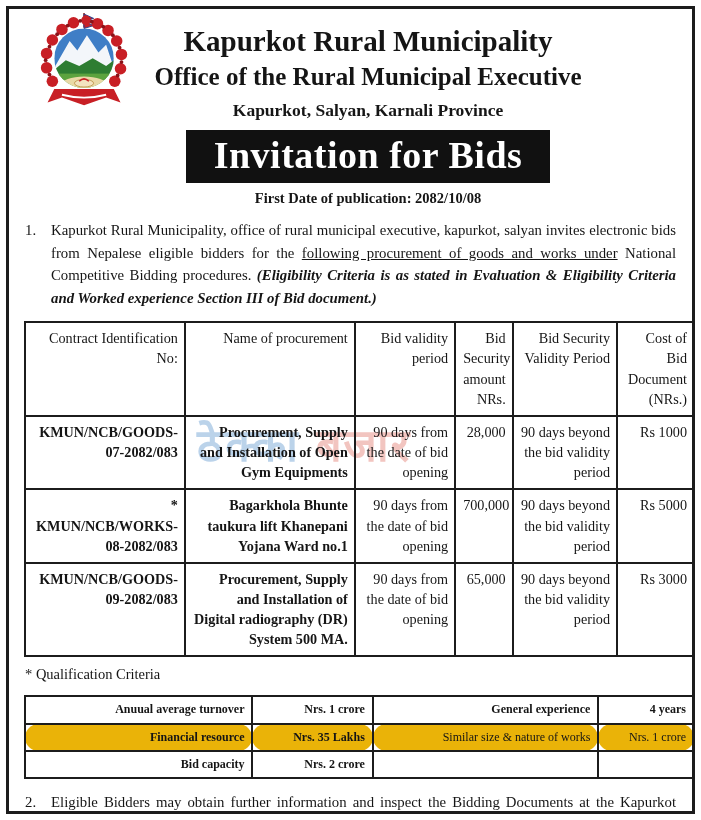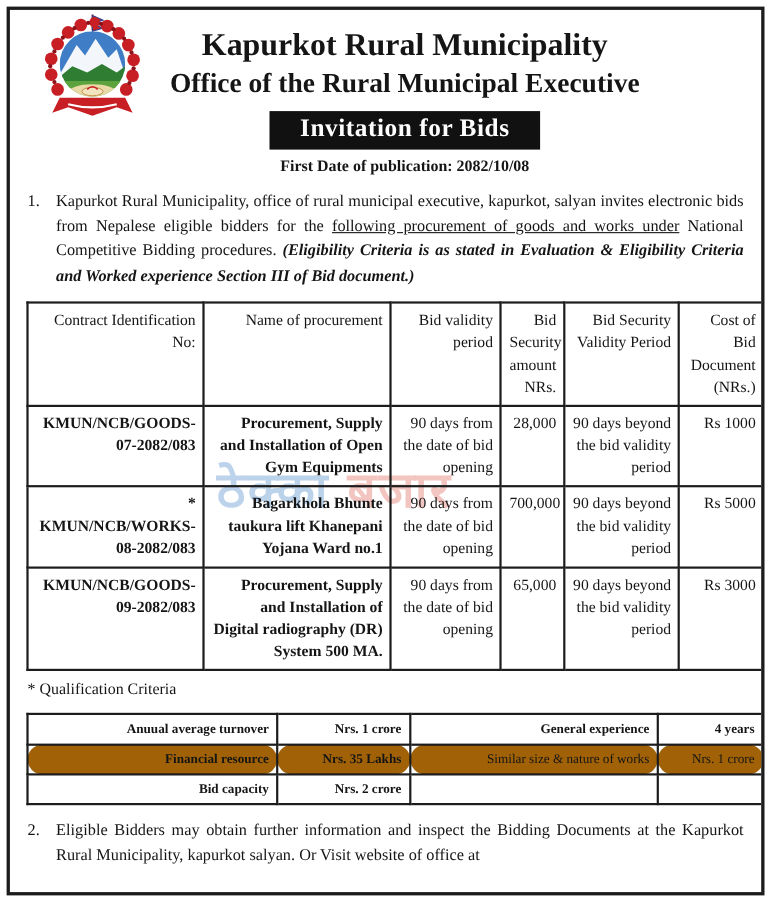--- a/index.html
+++ b/index.html
@@ -20,21 +20,21 @@
   .header { position: relative; padding-top: 16px; padding-left: 35px; }
   .logo {
     position: absolute; left: 28px; top: 2px; width: 96px; height: 106px;
   }
   .title-1 { text-align: center; font-size: 29px; font-weight: bold; line-height: 1.15; }
   .title-2 { text-align: center; font-size: 25px; font-weight: bold; line-height: 1.2; margin-top: 4px; }
   .title-3 { text-align: center; font-size: 17.5px; font-weight: bold; margin-top: 8px; }
   .banner-wrap { text-align: center; margin-top: 9px; }
   .banner {
     display: inline-block; background: #111111; color: #ffffff;
-    font-size: 23px; font-weight: bold; padding: 3px 28px 6px 28px; letter-spacing: 0.5px;
+    font-size: 38px; font-weight: bold; padding: 3px 28px 6px 28px; letter-spacing: 0.5px;
   }
   .pub-line { text-align: center; font-size: 14.5px; font-weight: bold; margin-top: 7px; }
 
   
   .num-para { display: flex; margin: 12px 16px 0 16px; font-size: 14.8px; line-height: 1.52; }
   .num-para .num { width: 26px; flex: 0 0 26px; }
   .num-para .ptext { flex: 1; text-align: justify; }
   .u { text-decoration: underline; }
   .bi { font-weight: bold; font-style: italic; }
 
@@ -44,21 +44,21 @@
   .bid-table { position: relative; z-index: 2; background: transparent; }
   .bid-table td, .bid-table th { font-size: 14.2px; line-height: 1.42; padding: 5px 6px 6px 7px; }
   .bid-table .c1 { width: 23.9%; } .bid-table .c2 { width: 25.4%; }
   .bid-table .c3 { width: 15.0%; } .bid-table .c4 { width: 8.6%; }
   .bid-table .c5 { width: 15.6%; } .bid-table .c6 { width: 11.5%; }
   .bid-table td.bold { font-weight: bold; }
   .qual-note { font-size: 14.5px; margin: 9px 0 0 16px; }
   .qual-table td { font-size: 12px; line-height: 1.35; padding: 4px 7px 5px 0; border-radius: 14px; }
   .qual-table .q1 { width: 34.0%; } .qual-table .q2 { width: 18.0%; font-weight: bold; }
   .qual-table .q3 { width: 33.7%; } .qual-table .q4 { width: 14.3%; }
-  .qual-table tr.shaded td { background: #a16207; }
+  .qual-table tr.shaded td { background: #eab308; }
   .qual-table td.bold { font-weight: bold; }
   .qual-table tr td:empty::after { content: "\00a0"; }
 
   
   .watermark {
     position: absolute; left: 188px; top: 404px; z-index: 1;
     font-family: "DejaVu Sans", sans-serif;
     font-size: 45px; font-weight: bold; opacity: 0.42;
     white-space: nowrap; pointer-events: none; letter-spacing: 2px;
   }
@@ -120,20 +120,21 @@
           <path d="M44,72 q5,-5 10,0" stroke="#c81f25" stroke-width="1.5" fill="none"></path>
         </g>
 
         <path d="M18,80 L80,80 L87,94 L72,89 L49,97 L26,89 L11,94 Z" fill="#c81f25"></path>
         <path d="M24,84 L74,84 L74,88 L24,88 Z" fill="#c81f25"></path>
         <path d="M26,86 q23,6 46,0" stroke="#ffffff" stroke-width="2" fill="none"></path>
       </svg>
     </div>
     <div class="title-1">Kapurkot Rural Municipality</div>
     <div class="title-2">Office of the Rural Municipal Executive</div>
+    <div class="title-3">Kapurkot, Salyan, Karnali Province</div>
     <div class="banner-wrap">
       <div class="banner">Invitation for Bids</div>
     </div>
     <div class="pub-line">First Date of publication: 2082/10/08</div>
   </div>
 
   <div class="num-para">
     <span class="num">1.</span>
     <span class="ptext"><span>Kapurkot Rural Municipality, office of rural municipal executive, kapurkot, salyan invites electronic bids from Nepalese eligible bidders for the </span><span class="u">following procurement of goods and works under</span><span> National Competitive Bidding procedures. </span><span class="bi">(Eligibility Criteria is as stated in Evaluation &amp; Eligibility Criteria and Worked experience Section III of Bid document.)</span></span>
   </div>

